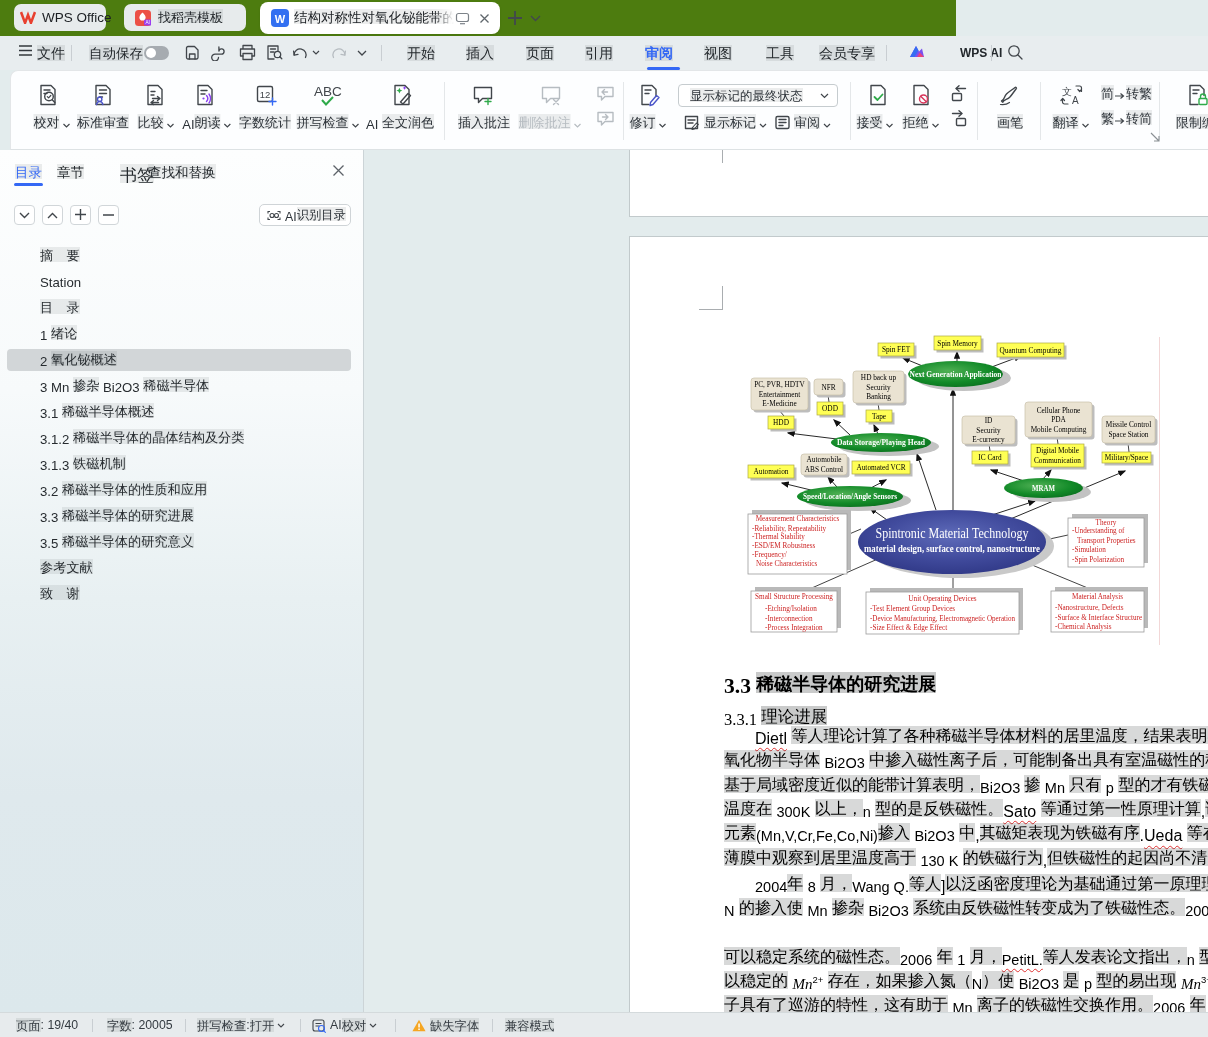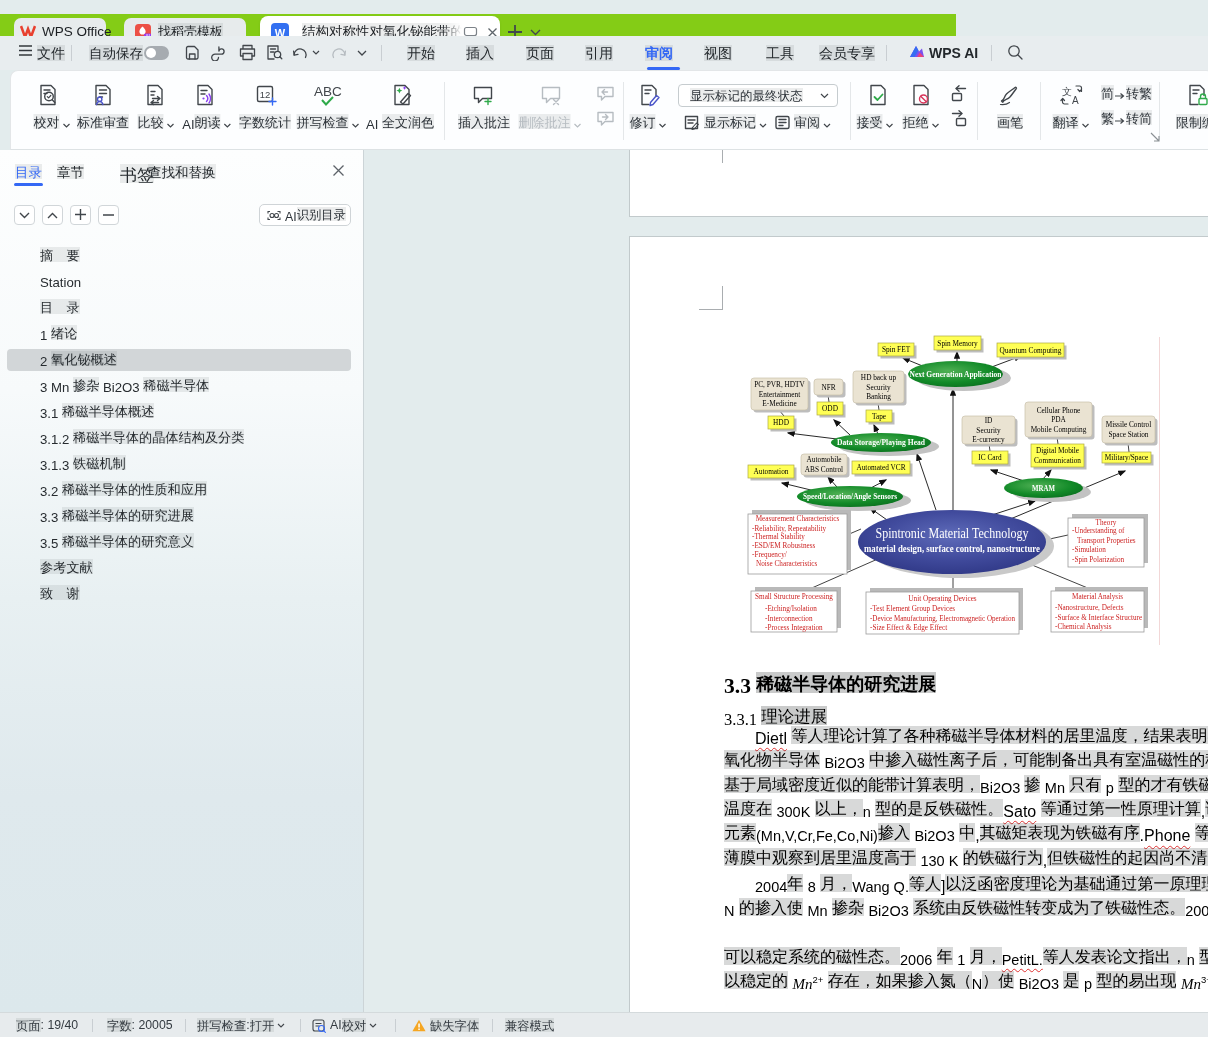--- a/index.html
+++ b/index.html
@@ -1,18 +1,18 @@
 <!DOCTYPE html>
 <html><head><meta charset="utf-8"><style>
 *{margin:0;padding:0;box-sizing:border-box}
 html,body{width:1208px;height:1037px;overflow:hidden;font-family:"Liberation Sans",sans-serif;background:#e3eced}
 i{font-style:normal;display:inline-block;width:1em;height:1.14em;text-align:center;overflow:hidden;background:rgba(70,75,80,.10)}
 .abs{position:absolute}
 #app{position:relative;width:1208px;height:1037px}
-#tabbar{position:absolute;left:0;top:14px;width:956px;height:36px;background:#84cc16}
+#tabbar{position:absolute;left:0;top:0;width:956px;height:36px;background:#4d7c0f}
 .tab{position:absolute;top:4px;height:27px;border-radius:7px;background:#e7ebec;display:flex;align-items:center;font-size:13.5px;color:#1b1f23;white-space:nowrap}
 #tab3{top:2px;height:32px;background:#fff;border-radius:8px;box-shadow:0 1px 3px rgba(0,0,0,.08)}
 #menubar{position:absolute;left:0;top:36px;width:1208px;height:34px;background:#e8edef;font-size:14px;color:#23282c}
 .mi{position:absolute;top:0;height:34px;display:flex;align-items:center;justify-content:center}
 .vsep{position:absolute;width:1px;background:#c9ced2}
 #ribbon{position:absolute;left:10px;top:70px;width:1204px;height:80px;background:#fdfeff;border:1px solid #e3e6e8;border-bottom:1px solid #dde2e4;border-radius:8px 8px 0 0}
 .rlab{position:absolute;font-size:13px;color:#2b3137;white-space:nowrap;transform:translateX(-50%)}
 .rlabL{position:absolute;font-size:13px;color:#2b3137;white-space:nowrap}
 .gray{color:#b6bcc1}
 .chev{display:inline-block;vertical-align:1px;margin-left:3px}
@@ -49,21 +49,21 @@
           <rect x="9" y="9.5" width="7.5" height="6" rx="1.5" fill="#9b3df0"></rect>
           <text x="12.7" y="14.2" font-size="4.6" fill="#fff" text-anchor="middle" font-family="Liberation Sans">AI</text>
         </svg>
         <span style="margin-left:7px;font-size:13px"><i>找</i><i>稻</i><i>壳</i><i>模</i><i>板</i></span>
       </div>
       <div class="tab" id="tab3" style="left:260px;width:240px">
         <svg width="18" height="18" viewBox="0 0 18 18" style="margin-left:11px;flex:none">
           <rect width="18" height="18" rx="4" fill="#3370f1"></rect>
           <text x="9" y="13.5" font-size="11" font-weight="bold" fill="#fff" text-anchor="middle" font-family="Liberation Sans">W</text>
         </svg>
-        <span style="margin-left:13px;width:160px;overflow:hidden;font-size:13.5px;white-space:nowrap;-webkit-mask-image:linear-gradient(90deg,#000 88%,transparent)"><i>结</i><i>构</i><i>对</i><i>称</i><i>性</i><i>对</i><i>氧</i><i>化</i><i>铋</i><i>能</i><i>带</i><i>的</i></span>
+        <span style="margin-left:5px;width:160px;overflow:hidden;font-size:13.5px;white-space:nowrap;-webkit-mask-image:linear-gradient(90deg,#000 88%,transparent)"><i>结</i><i>构</i><i>对</i><i>称</i><i>性</i><i>对</i><i>氧</i><i>化</i><i>铋</i><i>能</i><i>带</i><i>的</i></span>
         <svg width="15" height="13" viewBox="0 0 15 13" style="margin-left:1px;flex:none">
           <rect x="1.5" y="1.5" width="12" height="8" rx="2" fill="none" stroke="#7d8389" stroke-width="1.2"></rect>
           <path d="M5 11.7h5" stroke="#7d8389" stroke-width="1.2"></path>
         </svg>
         <svg width="11" height="11" viewBox="0 0 11 11" style="margin-left:9px;flex:none">
           <path d="M1.5 1.5l8 8M9.5 1.5l-8 8" stroke="#5f666c" stroke-width="1.3"></path>
         </svg>
       </div>
       <svg class="icon" style="left:508px;top:11px" width="14" height="14" viewBox="0 0 14 14">
         <path d="M7 0v14M0 7h14" stroke="#42484d" stroke-width="1.8"></path>
@@ -167,21 +167,21 @@
         <i>员</i>
         <i>专</i>
         <i>享</i>
       </div>
       <div class="vsep" style="left:886px;top:9px;height:16px"></div>
       <svg class="icon" style="left:908px;top:8px" width="17" height="16" viewBox="0 0 17 16">
         <path d="M2 13 L8 2 L11 7.5 L14 4.5 L16 13z" fill="#7a50f0"></path>
         <path d="M2 13 L8 2 L10.5 6.5 L6.5 13z" fill="#356df2"></path>
         <path d="M11.8 8.5 L16 13 L9 13z" fill="#e8427c"></path>
       </svg>
-      <div class="mi" style="left:929px;font-weight:bold;font-size:14px">WPS AI</div>
+      <div class="mi" style="left:960px;font-weight:bold;font-size:12px">WPS AI</div>
       <div class="vsep" style="left:991px;top:9px;height:16px"></div>
       <svg class="icon" style="left:1007px;top:8px" width="17" height="17" viewBox="0 0 17 17">
         <g stroke="#41464b" fill="none" stroke-width="1.3" stroke-linecap="round" stroke-linejoin="round">
           <circle cx="7" cy="7" r="5.2"></circle>
           <path d="M11 11l4 4"></path>
         </g>
       </svg>
     </div>
     <div id="ribbon"></div>
     <svg class="icon" style="left:36px;top:83px" width="24" height="24" viewBox="0 0 24 24">
@@ -602,26 +602,27 @@
         <text x="315" y="289.5" font-size="7.2" fill="#c22">-Surface &amp; Interface Structure</text>
         <text x="315" y="299.0" font-size="7.2" fill="#c22">-Chemical Analysis</text>
         <line x1="419.5" y1="7" x2="419.5" y2="315" stroke="#f2d7d7" stroke-width="1"></line>
       </svg>
       <div class="abs hd" style="left:359px;top:522px;font-size:18px;font-weight:bold;white-space:nowrap"><span style="font-family:'Liberation Serif',serif;font-size:21.5px">3.3 </span><i>稀</i><i>磁</i><i>半</i><i>导</i><i>体</i><i>的</i><i>研</i><i>究</i><i>进</i><i>展</i></div>
       <div class="abs hd" style="left:359px;top:556px;font-size:16.5px;font-weight:normal;white-space:nowrap"><span style="font-family:'Liberation Serif',serif">3.3.1 </span><i>理</i><i>论</i><i>进</i><i>展</i></div>
       <div class="docline" style="left:390px;top:576.0px"><span class="wavy">Dietl</span> <i>等</i><i>人</i><i>理</i><i>论</i><i>计</i><i>算</i><i>了</i><i>各</i><i>种</i><i>稀</i><i>磁</i><i>半</i><i>导</i><i>体</i><i>材</i><i>料</i><i>的</i><i>居</i><i>里</i><i>温</i><i>度</i><i>，</i><i>结</i><i>果</i><i>表</i><i>明</i><i>在</i></div>
       <div class="docline" style="left:359px;top:600.4px"><i>氧</i><i>化</i><i>物</i><i>半</i><i>导</i><i>体</i> <span class="lat">Bi2O3</span> <i>中</i><i>掺</i><i>入</i><i>磁</i><i>性</i><i>离</i><i>子</i><i>后</i><i>，</i><i>可</i><i>能</i><i>制</i><i>备</i><i>出</i><i>具</i><i>有</i><i>室</i><i>温</i><i>磁</i><i>性</i><i>的</i><i>稀</i></div>
       <div class="docline" style="left:359px;top:624.7px"><i>基</i><i>于</i><i>局</i><i>域</i><i>密</i><i>度</i><i>近</i><i>似</i><i>的</i><i>能</i><i>带</i><i>计</i><i>算</i><i>表</i><i>明</i><i>，</i><span class="lat">Bi2O3 </span><i>掺</i> <span class="lat">Mn</span> <i>只</i><i>有</i> <span class="lat">p</span> <i>型</i><i>的</i><i>才</i><i>有</i><i>铁</i><i>磁</i></div>
       <div class="docline" style="left:359px;top:649.1px"><i>温</i><i>度</i><i>在</i> <span class="lat">300K</span> <i>以</i><i>上</i><i>，</i><span class="lat">n</span> <i>型</i><i>的</i><i>是</i><i>反</i><i>铁</i><i>磁</i><i>性</i><i>。</i><span class="wavy">Sato</span> <i>等</i><i>通</i><i>过</i><i>第</i><i>一</i><i>性</i><i>原</i><i>理</i><i>计</i><i>算</i>,<i>证</i></div>
-      <div class="docline" style="left:359px;top:673.4px"><i>元</i><i>素</i><span class="lat">(Mn,V,Cr,Fe,Co,Ni)</span><i>掺</i><i>入</i> <span class="lat">Bi2O3</span> <i>中</i>,<i>其</i><i>磁</i><i>矩</i><i>表</i><i>现</i><i>为</i><i>铁</i><i>磁</i><i>有</i><i>序</i>.<span class="wavy">Phone</span> <i>等</i><i>在</i>  </div>
+      <div class="docline" style="left:359px;top:673.4px"><i>元</i><i>素</i><span class="lat">(Mn,V,Cr,Fe,Co,Ni)</span><i>掺</i><i>入</i> <span class="lat">Bi2O3</span> <i>中</i>,<i>其</i><i>磁</i><i>矩</i><i>表</i><i>现</i><i>为</i><i>铁</i><i>磁</i><i>有</i><i>序</i>.<span class="wavy">Ueda</span> <i>等</i><i>在</i>  </div>
       <div class="docline" style="left:359px;top:697.8px"><i>薄</i><i>膜</i><i>中</i><i>观</i><i>察</i><i>到</i><i>居</i><i>里</i><i>温</i><i>度</i><i>高</i><i>于</i> <span class="lat">130 K</span> <i>的</i><i>铁</i><i>磁</i><i>行</i><i>为</i>,<i>但</i><i>铁</i><i>磁</i><i>性</i><i>的</i><i>起</i><i>因</i><i>尚</i><i>不</i><i>清</i><i>楚</i>.</div>
       <div class="docline" style="left:390px;top:723.5px"><span class="lat">2004</span><i>年</i> <span class="lat">8</span> <i>月</i><i>，</i><span class="lat">Wang Q.</span><i>等</i><i>人</i>]<i>以</i><i>泛</i><i>函</i><i>密</i><i>度</i><i>理</i><i>论</i><i>为</i><i>基</i><i>础</i><i>通</i><i>过</i><i>第</i><i>一</i><i>原</i><i>理</i><i>理</i></div>
       <div class="docline" style="left:359px;top:747.9px"><span class="lat">N</span> <i>的</i><i>掺</i><i>入</i><i>使</i> <span class="lat">Mn</span> <i>掺</i><i>杂</i> <span class="lat">Bi2O3</span> <i>系</i><i>统</i><i>由</i><i>反</i><i>铁</i><i>磁</i><i>性</i><i>转</i><i>变</i><i>成</i><i>为</i><i>了</i><i>铁</i><i>磁</i><i>性</i><i>态</i><i>。</i><span class="lat">2006</span> </div>
       <div class="docline" style="left:359px;top:796.6px"><i>可</i><i>以</i><i>稳</i><i>定</i><i>系</i><i>统</i><i>的</i><i>磁</i><i>性</i><i>态</i><i>。</i><span class="lat">2006</span> <i>年</i> <span class="lat">1</span> <i>月</i><i>，</i><span class="wavy"><span class="lat">PetitL.</span></span><i>等</i><i>人</i><i>发</i><i>表</i><i>论</i><i>文</i><i>指</i><i>出</i><i>，</i><span class="lat">n</span> <i>型</i>  </div>
       <div class="docline" style="left:359px;top:820.9px"><i>以</i><i>稳</i><i>定</i><i>的</i> <em class="mn">Mn</em><sup>2+</sup> <i>存</i><i>在</i><i>，</i><i>如</i><i>果</i><i>掺</i><i>入</i><i>氮</i><i>（</i><span class="lat">N</span><i>）</i><i>使</i> <span class="lat">Bi2O3</span> <i>是</i> <span class="lat">p</span> <i>型</i><i>的</i><i>易</i><i>出</i><i>现</i> <em class="mn">Mn</em><sup>3+</sup> </div>
+      <div class="docline" style="left:359px;top:845.3px"><i>子</i><i>具</i><i>有</i><i>了</i><i>巡</i><i>游</i><i>的</i><i>特</i><i>性</i><i>，</i><i>这</i><i>有</i><i>助</i><i>于</i> <span class="lat">Mn</span> <i>离</i><i>子</i><i>的</i><i>铁</i><i>磁</i><i>性</i><i>交</i><i>换</i><i>作</i><i>用</i><i>。</i><span class="lat">2006</span> <i>年</i>  </div>
     </div>
     <div id="statusbar">
       <div class="st" style="left:16px"><i>页</i><i>面</i>: 19/40</div>
       <div class="vsep" style="left:92px;top:6px;height:13px"></div>
       <div class="st" style="left:107px"><i>字</i><i>数</i>: 20005</div>
       <div class="vsep" style="left:185px;top:6px;height:13px"></div>
       <div class="st" style="left:197px"><i>拼</i><i>写</i><i>检</i><i>查</i>: <i>打</i><i>开</i><svg class="chev" width="8" height="5" viewBox="0 0 8 5">
           <path d="M1 1l3 3 3-3" fill="none" stroke="#41464b" stroke-width="1.1"></path>
         </svg></div>
       <div class="vsep" style="left:300px;top:6px;height:13px"></div>

